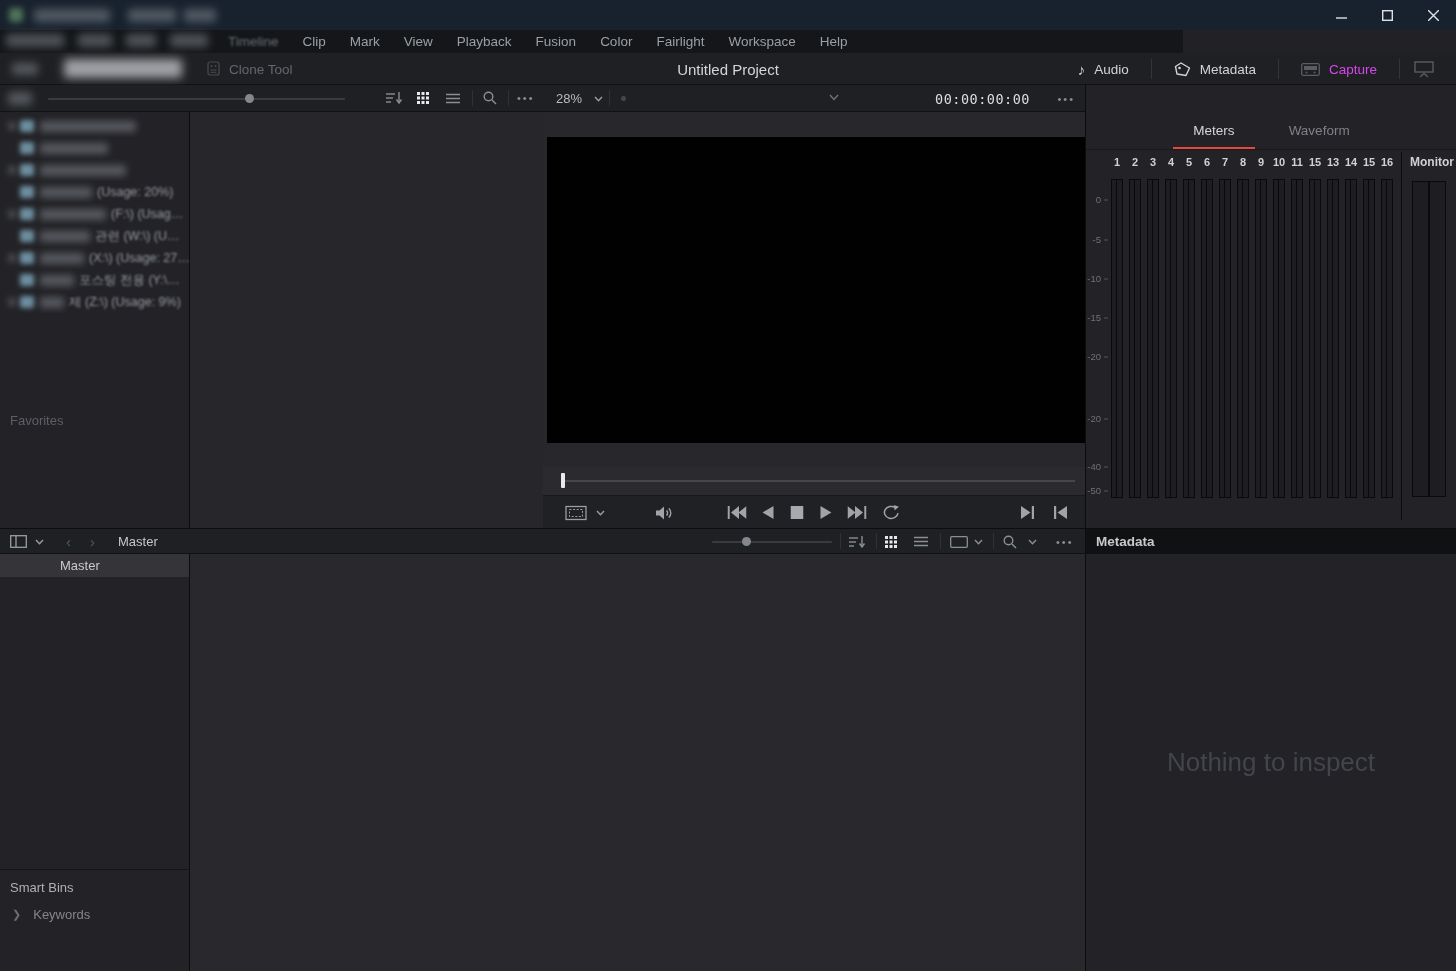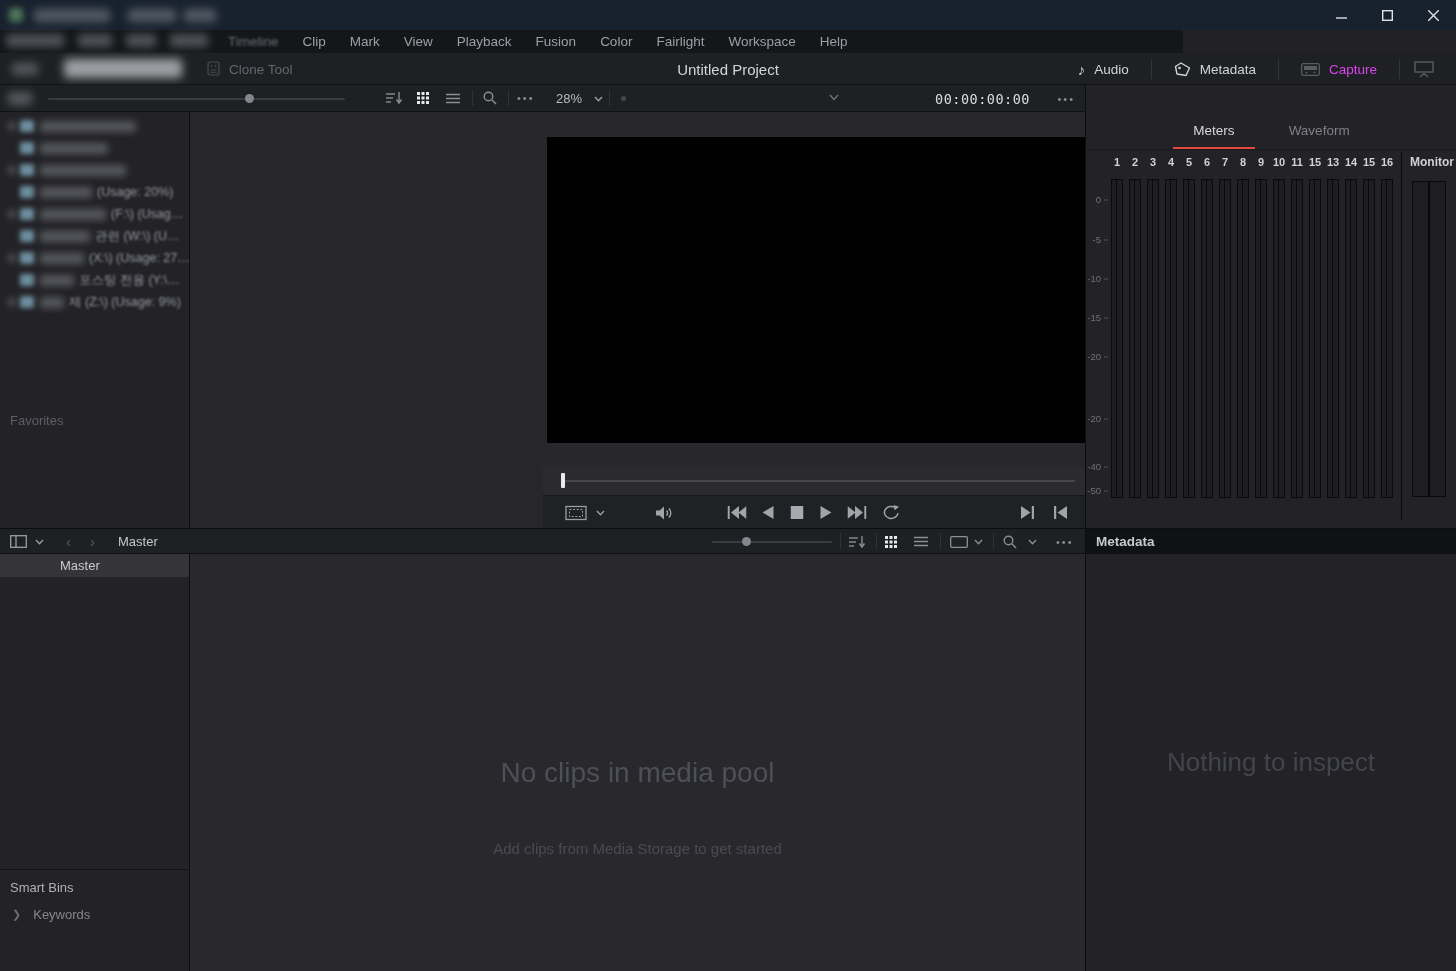--- a/index.html
+++ b/index.html
@@ -665,22 +665,20 @@
           <div class="bin-row selected">Master</div>
         </div>
       <div class="sb-divider"></div>
       <div class="smart-bins">Smart Bins</div>
       <div class="keywords-row">
         <span class="kw-chev">❯</span>
         <span>Keywords</span>
       </div>
     </div>
 
-    <div class="pool-empty-title">No clips in media pool</div>
-    <div class="pool-empty-hint">Add clips from Media Storage to get started</div>
   </div>
 
   <div class="meta-panel">
     <div class="dark-header meta-header">Metadata</div>
     <div class="meta-empty">Nothing to inspect</div>
   </div>
 
 </div>
 
 </body></html>

